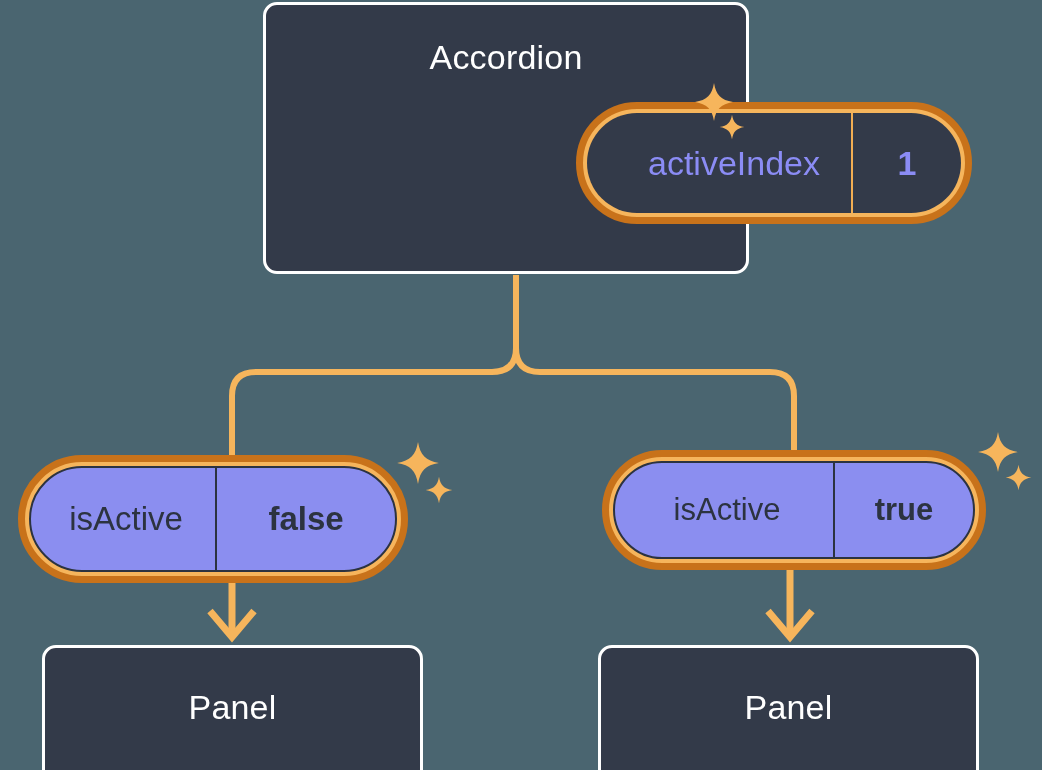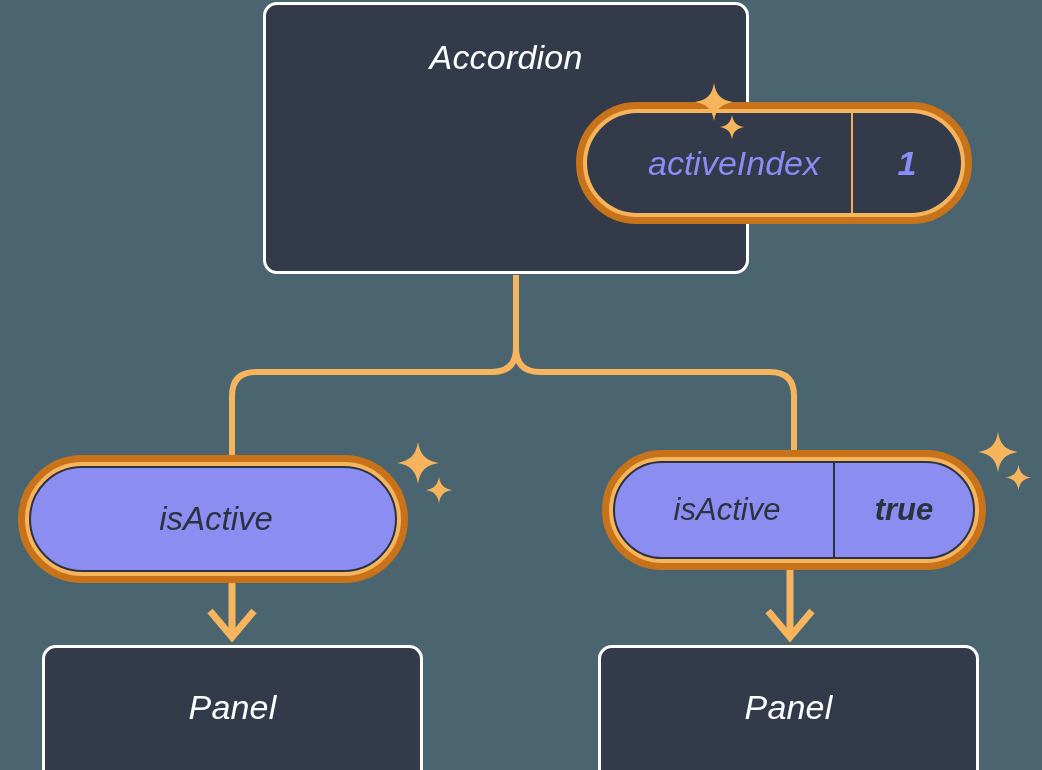--- a/index.html
+++ b/index.html
@@ -30,21 +30,20 @@
     pointer-events: none;
   }
 
   
   .box {
     position: absolute;
     background: #333a49;
     border: 3px solid #ffffff;
     border-radius: 14px;
     box-sizing: border-box;
-    font-style: italic;
   }
   .box-title {
     color: #ffffff;
     font-size: 34px;
     font-weight: 400;
     letter-spacing: 0.2px;
     text-align: center;
     white-space: nowrap;
   }
 
@@ -105,21 +104,20 @@
   
   .pill.dark .pill-inner { background: #333a49; }
   .pill.dark .pill-key,
   .pill.dark .pill-value { color: #8b8cf5; }
   .pill.dark .pill-value { border-left: 2px solid #f3ae53; }
 
   
   .pill.purple .pill-inner {
     background: #8b8ef0;
     border: 2px solid #2c3340;
-    font-style: italic;
   }
   .pill.purple .pill-key,
   .pill.purple .pill-value { color: #2c3340; }
   .pill.purple .pill-value { border-left: 2px solid #2c3340; }
 
   
   #pill-active-index {
     left: 310px;
     top: 97px;
     width: 396px;
@@ -195,20 +193,21 @@
       <path d="M20 1 C22 13 27 18 39 20 C27 22 22 27 20 39 C18 27 13 22 1 20 C13 18 18 13 20 1 Z" fill="#f6b55c"></path>
     </svg>
     <svg class="sparkle" style="left:25px; top:32px;" width="26" height="26" viewBox="0 0 40 40">
       <path d="M20 1 C22 13 27 18 39 20 C27 22 22 27 20 39 C18 27 13 22 1 20 C13 18 18 13 20 1 Z" fill="#f6b55c"></path>
     </svg>
   </div>
 
   <div class="pill purple" id="pill-is-active-left">
     <div class="pill-inner">
       <div class="pill-cell pill-key">isActive</div>
+      <div class="pill-cell pill-value">false</div>
     </div>
   </div>
 
   <div class="sparkle-group" id="sparkles-left-pill">
     <svg class="sparkle" style="left:0; top:0;" width="44" height="44" viewBox="0 0 40 40">
       <path d="M20 1 C22 13 27 18 39 20 C27 22 22 27 20 39 C18 27 13 22 1 20 C13 18 18 13 20 1 Z" fill="#f6b55c"></path>
     </svg>
     <svg class="sparkle" style="left:29px; top:35px;" width="28" height="28" viewBox="0 0 40 40">
       <path d="M20 1 C22 13 27 18 39 20 C27 22 22 27 20 39 C18 27 13 22 1 20 C13 18 18 13 20 1 Z" fill="#f6b55c"></path>
     </svg>

